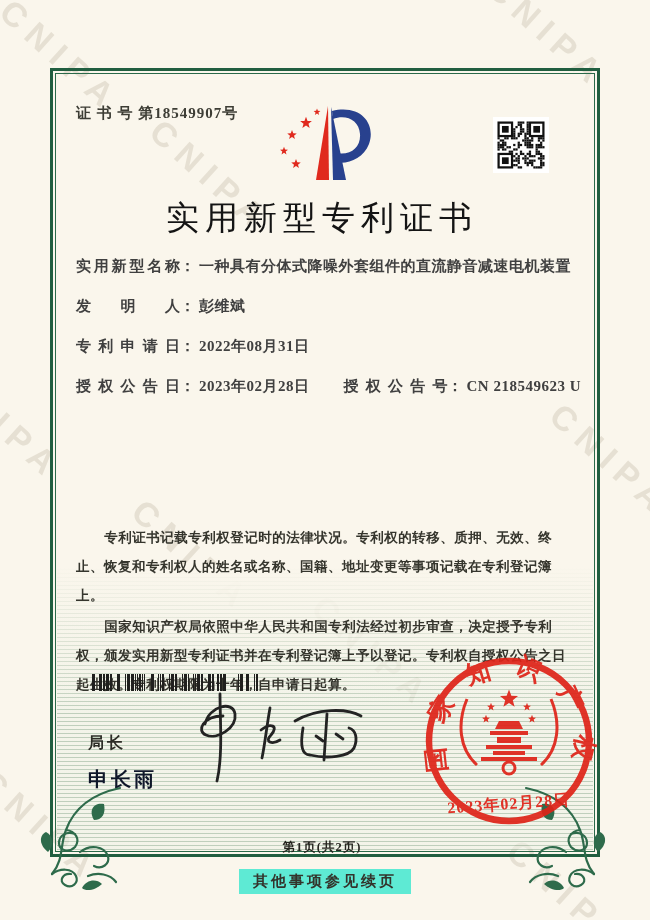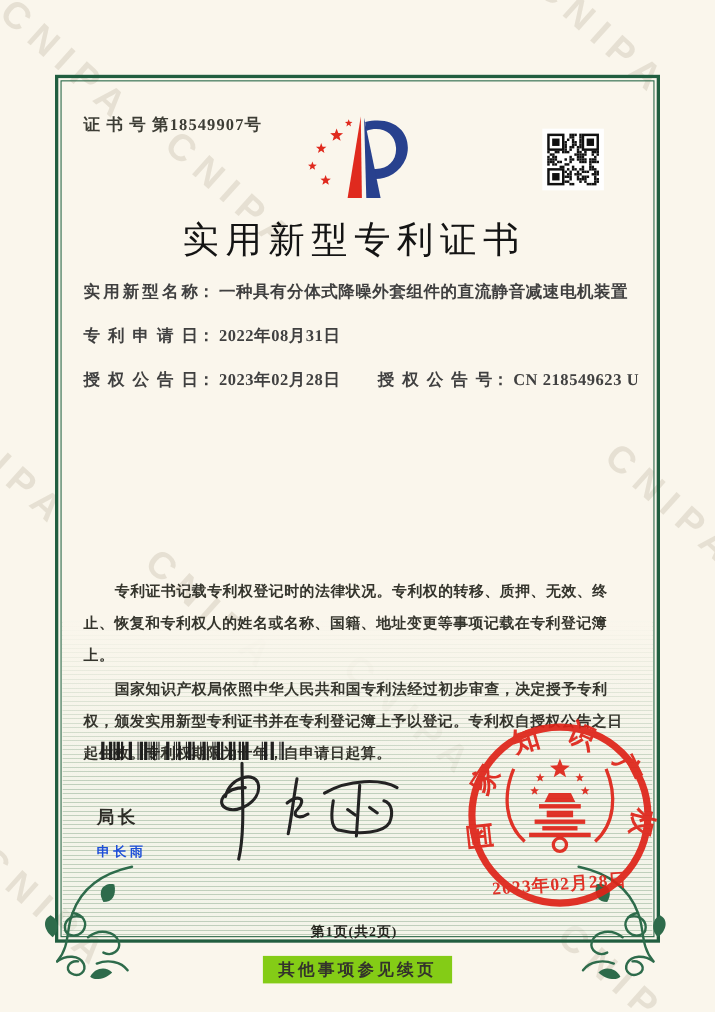--- a/index.html
+++ b/index.html
@@ -40,27 +40,27 @@
   .frow{height:22px;line-height:22px;margin-bottom:18px;font-size:15px;font-weight:700;color:#404040;white-space:nowrap;}
   .flabel{display:inline-block;width:104px;text-align:justify;text-align-last:justify;vertical-align:top;}
   .fcolon{display:inline-block;margin-right:4px;}
   .fvalue{letter-spacing:0.5px;}
   .flabel2{display:inline-block;width:104px;text-align:justify;text-align-last:justify;margin-left:34px;vertical-align:top;}
   .paras{position:absolute;z-index:3;left:76px;top:523px;width:498px;
     font-size:13.5px;line-height:29px;color:#35352d;font-weight:600;}
   .paras p{margin:0 0 2px 0;text-indent:2.1em;letter-spacing:0.5px;}
   .barcode{position:absolute;z-index:3;left:90px;top:674px;width:170px;height:17px;}
   .officer-title{position:absolute;z-index:3;left:88px;top:733px;font-size:16px;font-weight:700;letter-spacing:3px;color:#2d2d27;}
-  .officer-name{position:absolute;z-index:3;left:88px;top:766px;font-size:12px;font-weight:700;letter-spacing:3px;color:#1d4ed8;}
+  .officer-name{position:absolute;z-index:3;left:88px;top:766px;font-size:20px;font-weight:700;letter-spacing:3px;color:#0f172a;}
   .signature{position:absolute;z-index:4;left:175px;top:688px;width:210px;height:100px;}
   .seal{position:absolute;z-index:5;left:421px;top:649px;width:178px;height:192px;}
   .page-info{position:absolute;z-index:3;left:50px;top:839px;width:544px;text-align:center;
     font-size:12.5px;font-weight:700;color:#25251f;letter-spacing:1px;}
   .cont-note{position:absolute;z-index:3;left:0;top:869px;width:650px;text-align:center;}
-  .cont-note span{display:inline-block;background:#84cc16;padding:3px 14px;
+  .cont-note span{display:inline-block;background:#5eead4;padding:3px 14px;
     font-size:15px;font-weight:600;letter-spacing:3px;color:#33332b;}
   .flourish{position:absolute;z-index:4;width:112px;height:112px;}
   .flourish.left{left:22px;top:780px;}
   .flourish.right{left:512px;top:780px;transform:scaleX(-1);}
   .hidden-defs{position:absolute;width:0;height:0;overflow:hidden;}
 </style>
 </head>
 <body>
 
 <svg class="hidden-defs" aria-hidden="true">
@@ -261,20 +261,23 @@
       <rect x="21" y="22" width="1" height="1" fill="#111"></rect>
     </svg>
 
   <div class="doc-title serif">实用新型专利证书</div>
 
   <div class="fields">
     <div class="frow">
       <span class="flabel">实用新型名称</span><span class="fcolon">：</span><span class="fvalue">一种具有分体式降噪外套组件的直流静音减速电机装置</span>
     </div>
     <div class="frow">
+      <span class="flabel">发明人</span><span class="fcolon">：</span><span class="fvalue">彭维斌</span>
+    </div>
+    <div class="frow">
       <span class="flabel">专利申请日</span><span class="fcolon">：</span><span class="fvalue">2022年08月31日</span>
     </div>
     <div class="frow">
       <span class="flabel">授权公告日</span><span class="fcolon">：</span><span class="fvalue">2023年02月28日</span><span class="flabel2">授权公告号</span><span class="fcolon">：</span><span class="fvalue">CN 218549623 U</span>
     </div>
   </div>
 
   <div class="paras">
     <p>专利证书记载专利权登记时的法律状况。专利权的转移、质押、无效、终止、恢复和专利权人的姓名或名称、国籍、地址变更等事项记载在专利登记簿上。</p>
     <p>国家知识产权局依照中华人民共和国专利法经过初步审查，决定授予专利权，颁发实用新型专利证书并在专利登记簿上予以登记。专利权自授权公告之日起生效。专利权期限为十年，自申请日起算。</p>

